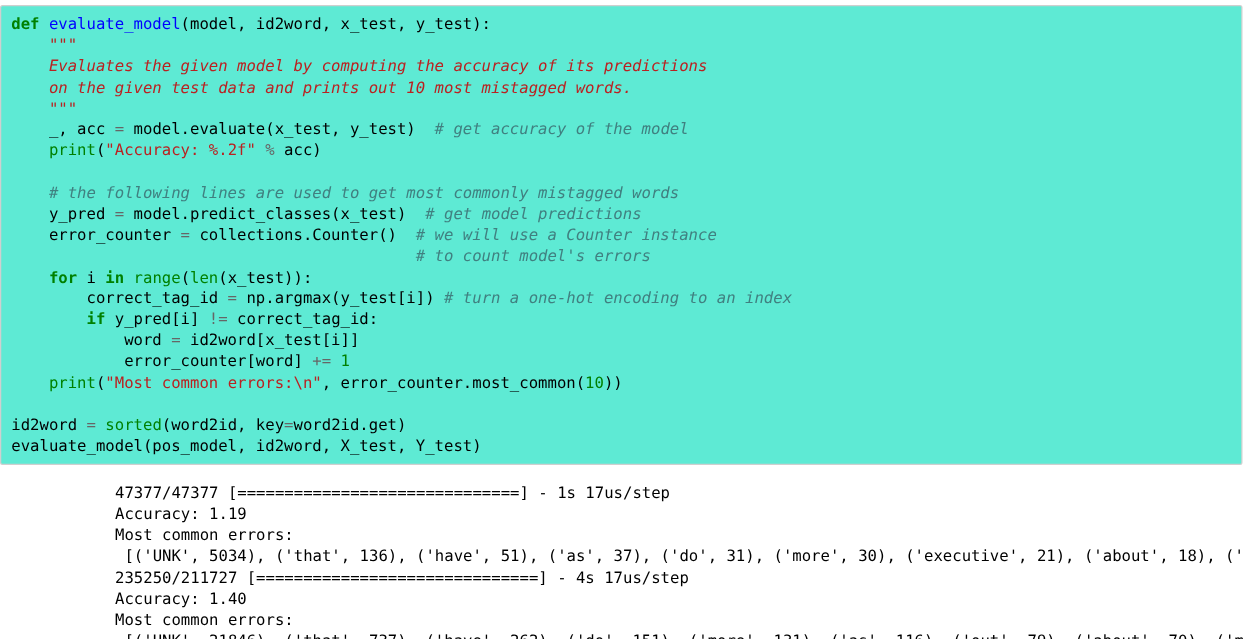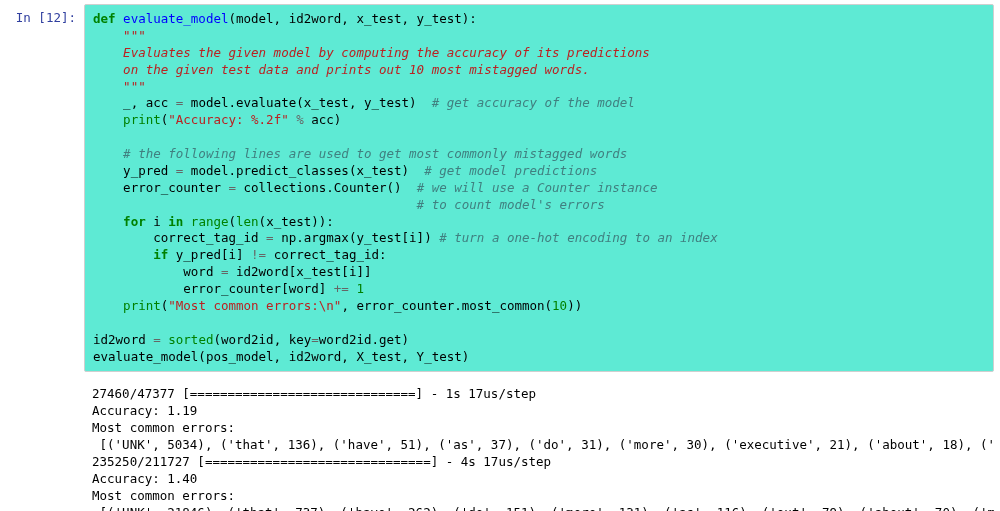--- a/index.html
+++ b/index.html
@@ -58,21 +58,20 @@
   .sd { color: #BA2121; font-style: italic; }      
   .c  { color: #408080; font-style: italic; }      
   .o  { color: #666666; }                          
   .mi { color: #008000; }                          
   .nb { color: #008000; }                          
 </style>
 </head>
 <body>
 
 <div class="cell">
-  <div class="prompt">In [12]:</div>
   <div class="input-area">
 <pre class="code"><span class="k">def</span> <span class="nf">evaluate_model</span><span class="n">(model, id2word, x_test, y_test):</span>
 <span class="sd">    """</span>
 <span class="sd">    Evaluates the given model by computing the accuracy of its predictions</span>
 <span class="sd">    on the given test data and prints out 10 most mistagged words.</span>
 <span class="sd">    """</span>
 <span class="n">    _, acc </span><span class="o">=</span><span class="n"> model.evaluate(x_test, y_test)  </span><span class="c"># get accuracy of the model</span>
 <span class="n">    </span><span class="nb">print</span><span class="p">(</span><span class="s">"Accuracy: %.2f"</span><span class="n"> </span><span class="o">%</span><span class="n"> acc)</span>
 <span></span>
 <span class="c">    # the following lines are used to get most commonly mistagged words</span>
@@ -86,21 +85,21 @@
 <span class="n">            error_counter[word] </span><span class="o">+=</span><span class="n"> </span><span class="mi">1</span>
 <span class="n">    </span><span class="nb">print</span><span class="p">(</span><span class="s">"Most common errors:\n"</span><span class="n">, error_counter.most_common(</span><span class="mi">10</span><span class="n">))</span>
 <span></span>
 <span class="n">id2word </span><span class="o">=</span><span class="n"> </span><span class="nb">sorted</span><span class="n">(word2id, key</span><span class="o">=</span><span class="n">word2id.get)</span>
 <span class="n">evaluate_model(pos_model, id2word, X_test, Y_test)</span></pre>
   </div>
 </div>
 
 <div class="cell">
   <div class="prompt output"></div>
-  <div class="output-area"><span>27460/47377 [==============================] - 1s 17us/step</span>
+  <div class="output-area"><span>47377/47377 [==============================] - 1s 17us/step</span>
 <span>Accuracy: 1.19</span>
 <span>Most common errors:</span>
 <span> [('UNK', 5034), ('that', 136), ('have', 51), ('as', 37), ('do', 31), ('more', 30), ('executive', 21), ('about', 18), ('American', 18), ('Soviet', 17)]</span>
 <span>235250/211727 [==============================] - 4s 17us/step</span>
 <span>Accuracy: 1.40</span>
 <span>Most common errors:</span>
 <span> [('UNK', 21846), ('that', 737), ('have', 262), ('do', 151), ('more', 131), ('as', 116), ('out', 79), ('about', 70), ('much', 69), ('executive', 62)]</span></div>
 </div>
 
 </body></html>

